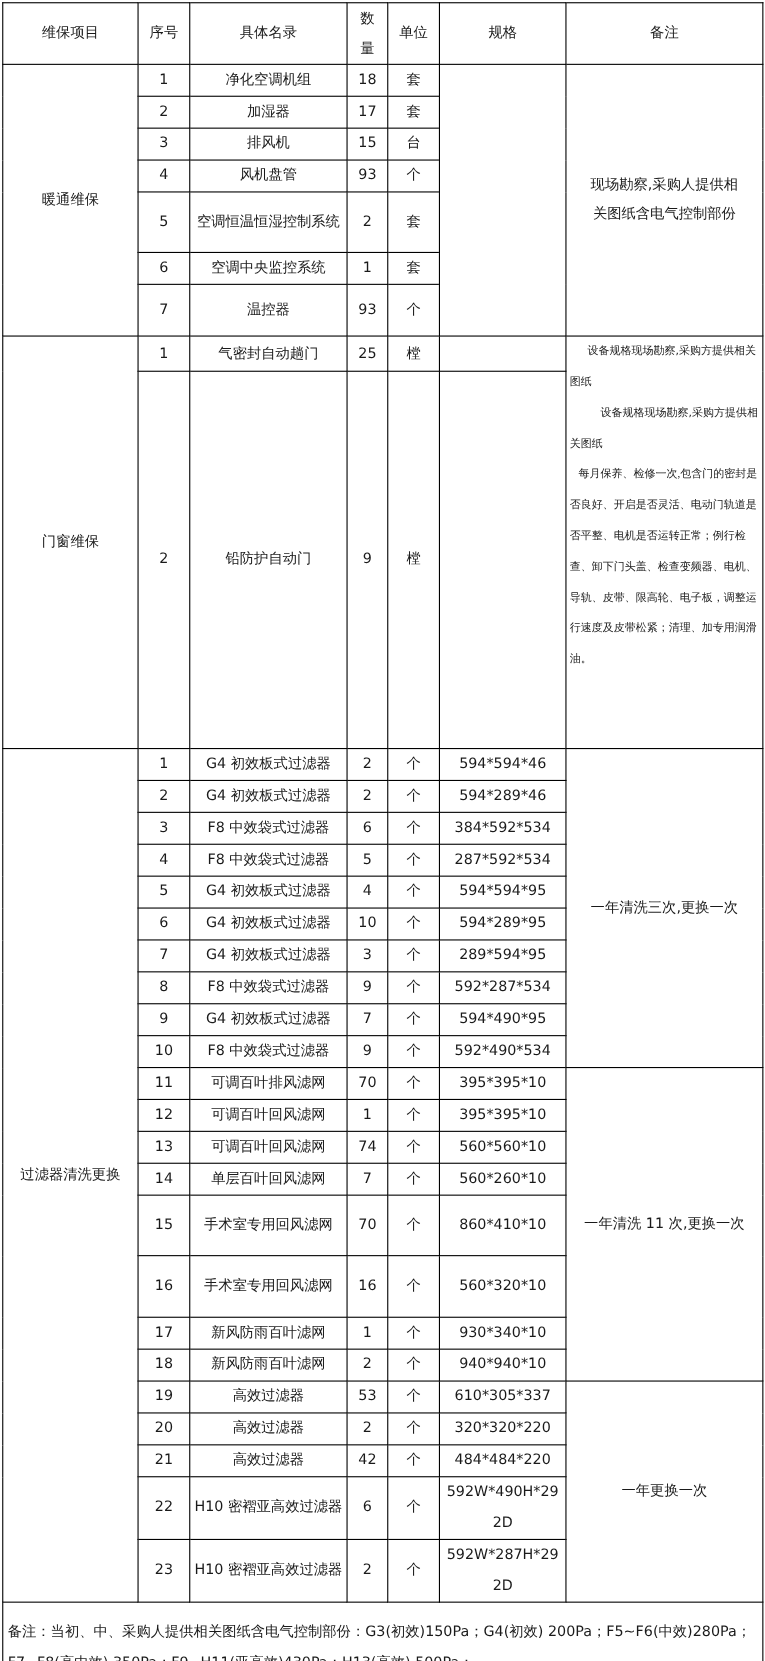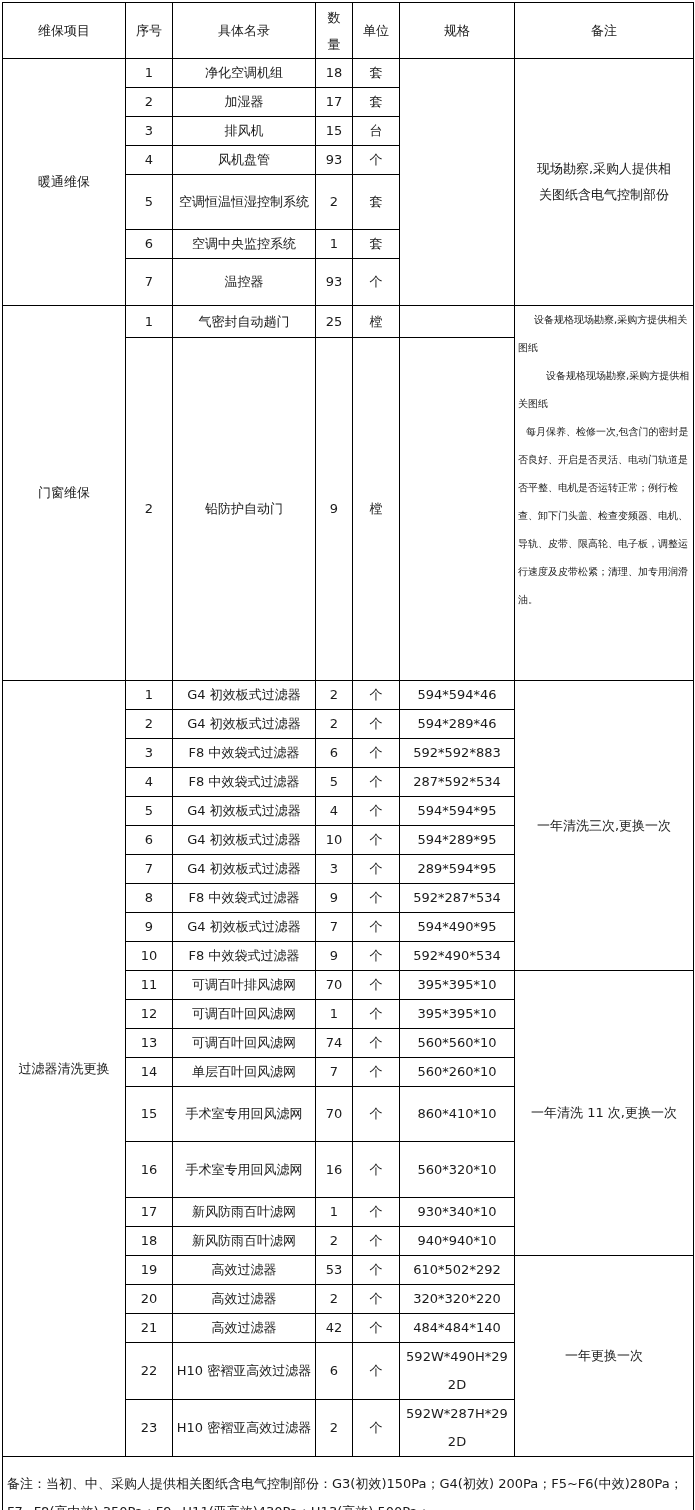--- a/index.html
+++ b/index.html
@@ -120,21 +120,21 @@
         <td>G4 初效板式过滤器</td>
         <td>2</td>
         <td>个</td>
         <td>594*289*46</td>
       </tr>
       <tr style="height: 28px;">
         <td>3</td>
         <td>F8 中效袋式过滤器</td>
         <td>6</td>
         <td>个</td>
-        <td>592*592*883</td>
+        <td>384*592*534</td>
       </tr>
       <tr style="height: 28px;">
         <td>4</td>
         <td>F8 中效袋式过滤器</td>
         <td>5</td>
         <td>个</td>
         <td>287*592*534</td>
       </tr>
       <tr style="height: 28px;">
         <td>5</td>
@@ -233,36 +233,36 @@
         <td>新风防雨百叶滤网</td>
         <td>2</td>
         <td>个</td>
         <td>940*940*10</td>
       </tr>
       <tr style="height: 28px;">
         <td>19</td>
         <td>高效过滤器</td>
         <td>53</td>
         <td>个</td>
-        <td>610*502*292</td>
+        <td>610*305*337</td>
         <td rowspan="5">一年更换一次</td>
       </tr>
       <tr style="height: 28px; margin-top: 28px;">
         <td>20</td>
         <td>高效过滤器</td>
         <td>2</td>
         <td>个</td>
         <td>320*320*220</td>
       </tr>
       <tr style="height: 28px;">
         <td>21</td>
         <td>高效过滤器</td>
         <td>42</td>
         <td>个</td>
-        <td>484*484*140</td>
+        <td>484*484*220</td>
       </tr>
       <tr style="height: 54px;">
         <td>22</td>
         <td>H10 密褶亚高效过滤器</td>
         <td>6</td>
         <td>个</td>
         <td>592W*490H*292D</td>
       </tr>
       <tr style="height: 54px;">
         <td>23</td>

